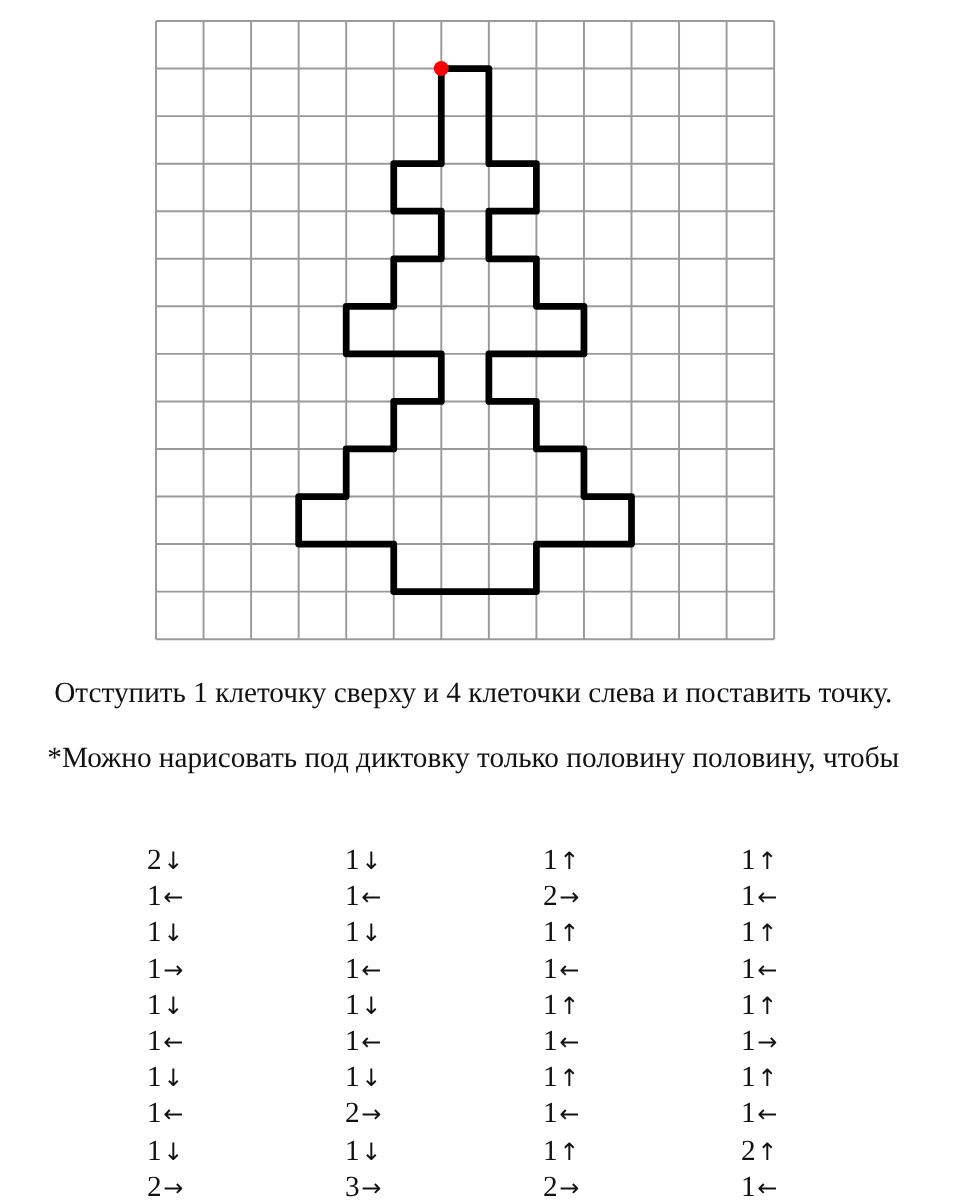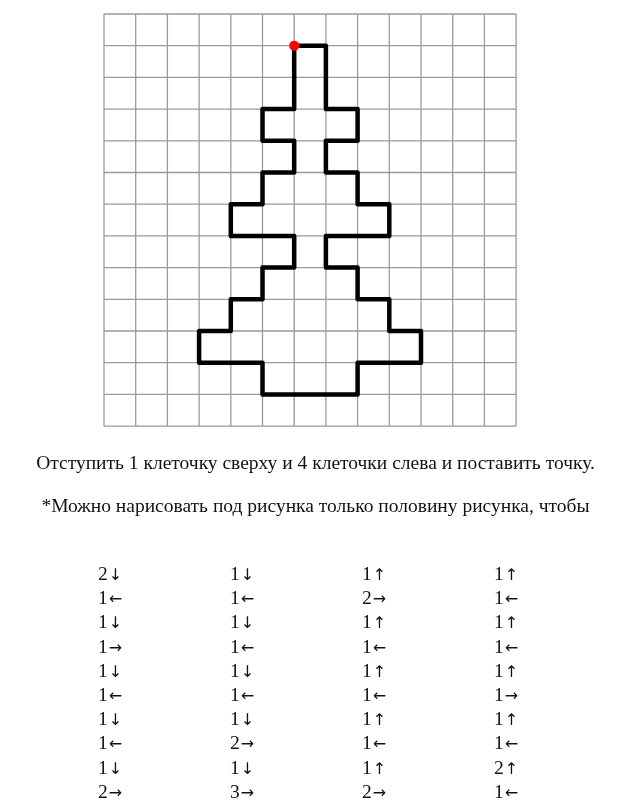--- a/index.html
+++ b/index.html
@@ -49,21 +49,21 @@
       <line y1="362.7" y2="362.7" x1="104" x2="516.0999999999999" stroke="#9a9a9a" stroke-width="1.3"></line>
       <line y1="394.4" y2="394.4" x1="104" x2="516.0999999999999" stroke="#9a9a9a" stroke-width="1.3"></line>
       <line y1="426.09999999999997" y2="426.09999999999997" x1="104" x2="516.0999999999999" stroke="#9a9a9a" stroke-width="1.3"></line>
       <polyline points="294.2,45.7 325.9,45.7 325.9,109.1 357.6,109.1 357.6,140.8 325.9,140.8 325.9,172.5 357.6,172.5 357.6,204.2 389.3,204.2 389.3,235.9 325.9,235.9 325.9,267.6 357.6,267.6 357.6,299.3 389.3,299.3 389.3,331 421,331 421,362.7 357.6,362.7 357.6,394.4 262.5,394.4 262.5,362.7 199.1,362.7 199.1,331 230.8,331 230.8,299.3 262.5,299.3 262.5,267.6 294.2,267.6 294.2,235.9 230.8,235.9 230.8,204.2 262.5,204.2 262.5,172.5 294.2,172.5 294.2,140.8 262.5,140.8 262.5,109.1 294.2,109.1 294.2,45.7" fill="none" stroke="#000000" stroke-width="4.5" stroke-linejoin="round" stroke-linecap="round"></polyline>
       <circle cx="294.2" cy="45.7" r="5" fill="#ff0000"></circle>
     </svg>
 </div>
 
 <div id="instr1" class="instr">Отступить 1 клеточку сверху и 4 клеточки слева и поставить точку.</div>
 <div id="note" class="instr">
-  <div>*Можно нарисовать под рисунка только половину рисунка, чтобы</div>
+  <div>*Можно нарисовать под диктовку только половину половину, чтобы</div>
 </div>
 
 <div id="cols">
     <div class="col" style="left: 98px;">
       <div class="step"><span class="n">2</span><span class="a">↓</span></div>
       <div class="step"><span class="n">1</span><span class="a">←</span></div>
       <div class="step"><span class="n">1</span><span class="a">↓</span></div>
       <div class="step"><span class="n">1</span><span class="a">→</span></div>
       <div class="step"><span class="n">1</span><span class="a">↓</span></div>
       <div class="step"><span class="n">1</span><span class="a">←</span></div>

